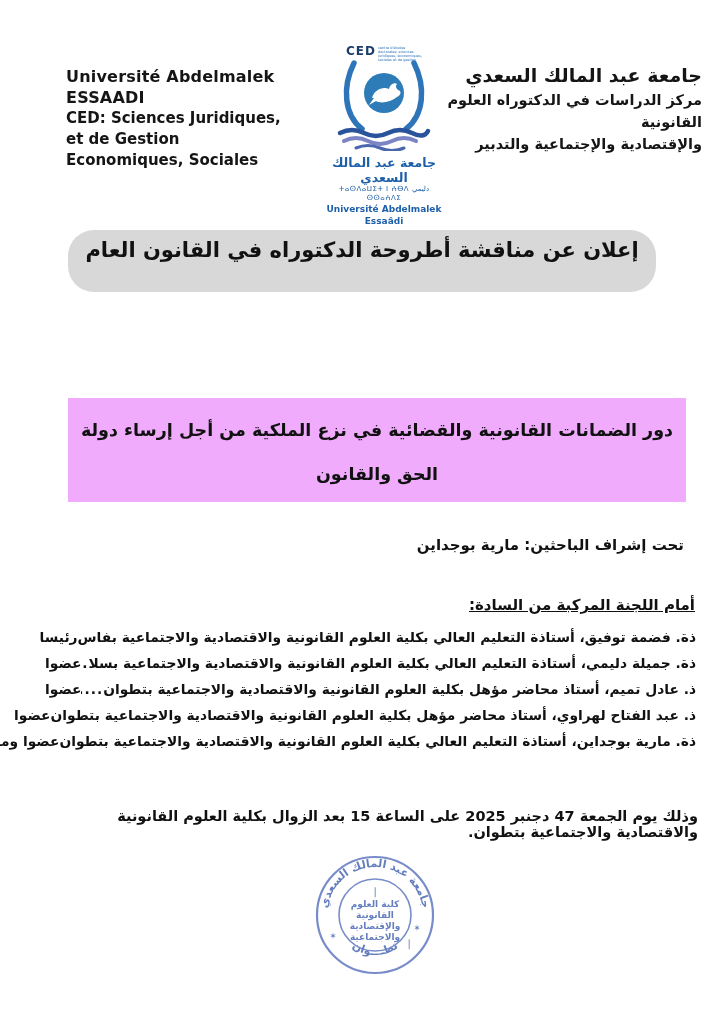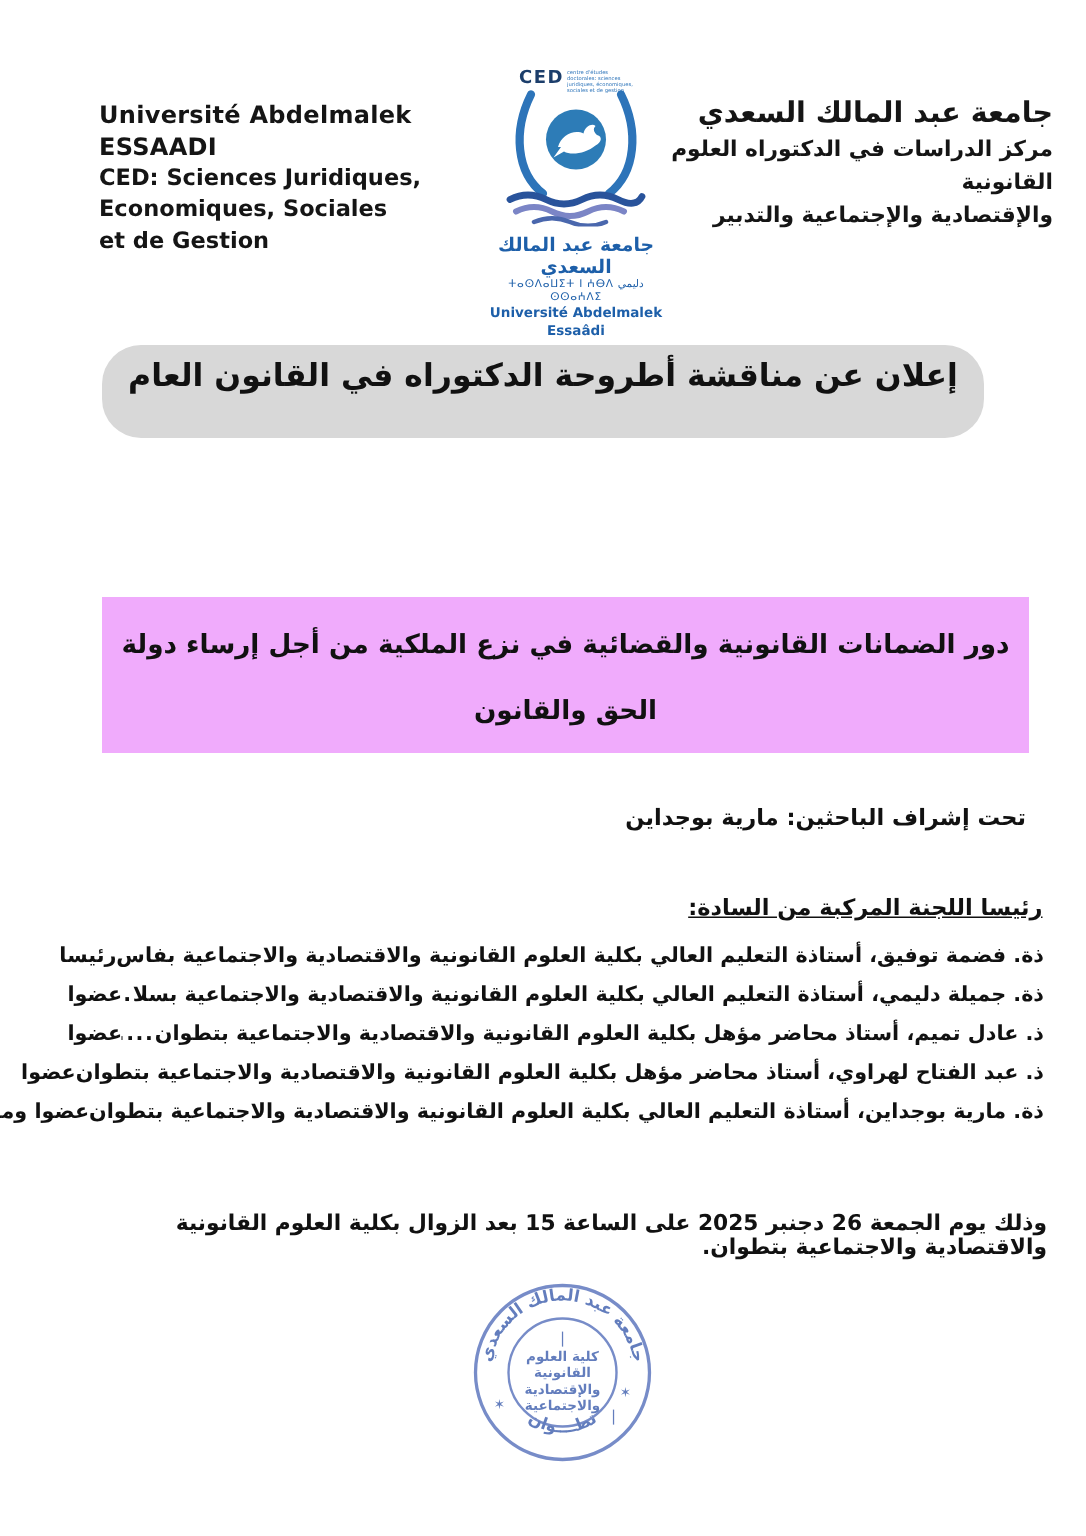--- a/index.html
+++ b/index.html
@@ -79,22 +79,22 @@
   .stamp{position:absolute;left:313px;top:853px;width:124px;height:124px;opacity:.92;}
 </style>
 </head>
 <body>
 
 <div class="page">
 
   <div class="hdr-left">
     <div class="l1">Université Abdelmalek ESSAADI</div>
     <div>CED: Sciences Juridiques,</div>
+    <div>et de Gestion</div>
     <div>Economiques, Sociales</div>
-    <div>et de Gestion</div>
   </div>
 
   <div class="logo">
     <div class="ced-row">
       <span class="ced-word">CED</span>
       <span class="ced-small">centre d'études doctorales: sciences juridiques, économiques, sociales et de gestion</span>
     </div>
     <svg width="104" height="92" viewBox="0 0 104 92">
       <path d="M22 4 C10 28 12 56 30 70" stroke="#2d74b9" stroke-width="5.5" fill="none" stroke-linecap="round"></path>
       <path d="M82 4 C94 28 92 56 74 70" stroke="#2d74b9" stroke-width="5.5" fill="none" stroke-linecap="round"></path>
@@ -118,21 +118,21 @@
   <div class="title-banner">إعلان عن مناقشة أطروحة الدكتوراه في القانون العام</div>
 
 
   <div class="subject-box">
     <div>دور الضمانات القانونية والقضائية في نزع الملكية من أجل إرساء دولة</div>
     <div>الحق والقانون</div>
   </div>
 
   <div class="supervision">تحت إشراف الباحثين: مارية بوجداين</div>
 
-  <div class="committee-heading">رئيسا اللجنة المركبة من السادة:</div>
+  <div class="committee-heading">أمام اللجنة المركبة من السادة:</div>
 
   <div class="committee">
     <div class="member">
       <span class="m-label">ذة. فضمة توفيق، أستاذة التعليم العالي بكلية العلوم القانونية والاقتصادية والاجتماعية بفاس</span>
       <span class="m-dots">....................................................................</span>
       <span class="m-role">رئيسا</span>
     </div>
     <div class="member">
       <span class="m-label">ذة. جميلة دليمي، أستاذة التعليم العالي بكلية العلوم القانونية والاقتصادية والاجتماعية بسلا</span>
       <span class="m-dots">....................................................................</span>
@@ -148,21 +148,21 @@
       <span class="m-dots">....................................................................</span>
       <span class="m-role">عضوا</span>
     </div>
     <div class="member">
       <span class="m-label">ذة. مارية بوجداين، أستاذة التعليم العالي بكلية العلوم القانونية والاقتصادية والاجتماعية بتطوان</span>
       <span class="m-dots">....................................................................</span>
       <span class="m-role">عضوا ومشرفا</span>
     </div>
   </div>
 
-  <div class="schedule">وذلك يوم الجمعة 26 دجنبر 2025 على الساعة 15 بعد الزوال بكلية العلوم القانونية والاقتصادية والاجتماعية بتطوان.</div>
+  <div class="schedule">وذلك يوم الجمعة 47 دجنبر 2025 على الساعة 15 بعد الزوال بكلية العلوم القانونية والاقتصادية والاجتماعية بتطوان.</div>
 
   <div class="stamp">
     <svg width="124" height="124" viewBox="0 0 124 124">
       <defs>
         <path id="arcTop" d="M 14 62 A 48 48 0 0 1 110 62" fill="none"></path>
         <path id="arcBot" d="M 22 62 A 40 40 0 0 0 102 62" fill="none"></path>
       </defs>
       <circle cx="62" cy="62" r="58" fill="none" stroke="#6c83c4" stroke-width="2.2"></circle>
       <circle cx="62" cy="62" r="36" fill="none" stroke="#6c83c4" stroke-width="1.6"></circle>
       <text font-size="11" font-weight="700" fill="#5673b8" font-family="DejaVu Sans, sans-serif">

